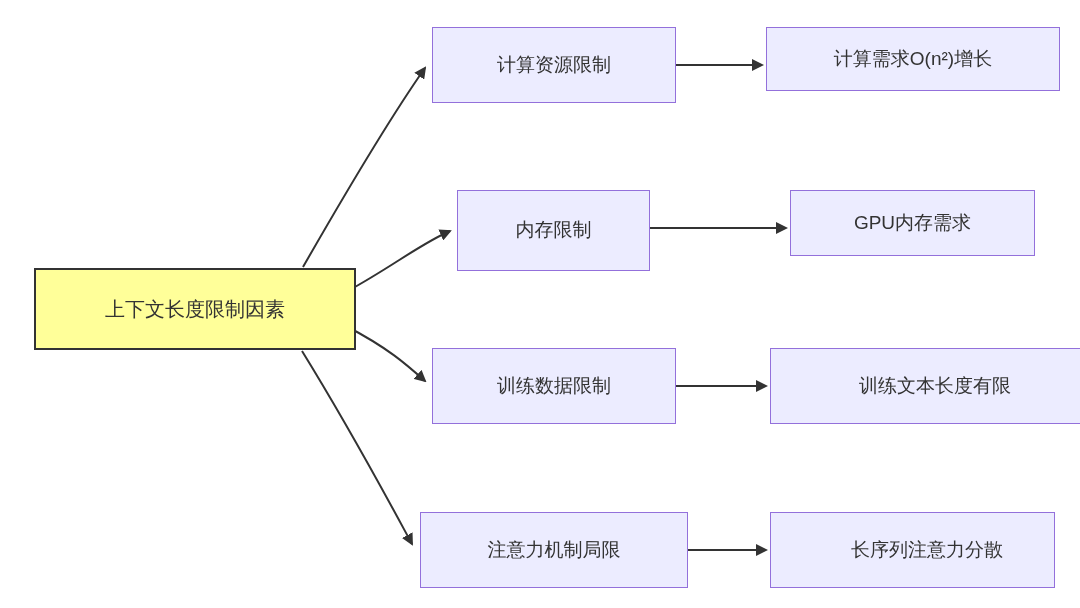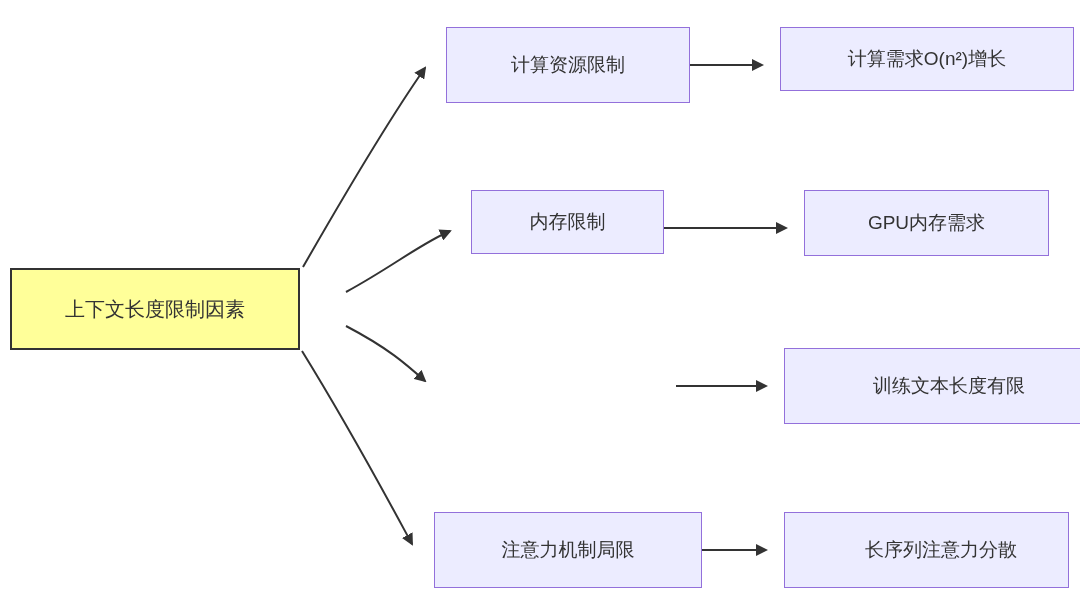--- a/index.html
+++ b/index.html
@@ -37,33 +37,32 @@
     box-sizing: border-box;
     font-size: 19px;
     line-height: 1.3;
     color: var(--text, #333333);
     text-align: center;
     white-space: nowrap;
   }
   .branch-node {
     background: var(--node-fill, #ECECFF);
     border: 1px solid var(--node-border, #9370DB);
-    margin-left: 14px;
   }
   .root-node {
     background: var(--root-fill, #FFFF99);
     border: 2px solid var(--root-border, #333333);
     font-size: 20px;
   }
 
   
-  .pos-root     { left: 10px;  top: 268px; width: 290px; height: 82px; }
+  .pos-root     { left: 34px;  top: 268px; width: 322px; height: 82px; }
 
   .pos-cause-0  { left: 432px; top: 27px;  width: 244px; height: 76px; }
-  .pos-cause-1  { left: 457px; top: 190px; width: 193px; height: 64px; font-family: Liberation Serif, serif; }
+  .pos-cause-1  { left: 457px; top: 190px; width: 193px; height: 81px; font-family: Liberation Serif, serif; }
   .pos-cause-2  { left: 432px; top: 348px; width: 244px; height: 76px; }
   .pos-cause-3  { left: 420px; top: 512px; width: 268px; height: 76px; }
 
   .pos-effect-0 { left: 766px; top: 27px;  width: 294px; height: 64px; }
   .pos-effect-1 { left: 790px; top: 190px; width: 245px; height: 66px; }
   .pos-effect-2 { left: 770px; top: 348px; width: 330px; height: 76px; font-family: Liberation Serif, serif; }
   .pos-effect-3 { left: 770px; top: 512px; width: 285px; height: 76px; padding-left: 29px; }
 </style>
 </head>
 <body>
@@ -85,20 +84,21 @@
     <path class="edge" marker-end="url(#arrowhead)" d="M676,65 H762"></path>
     <path class="edge" marker-end="url(#arrowhead)" d="M650,228 H786"></path>
     <path class="edge" marker-end="url(#arrowhead)" d="M676,386 H766"></path>
     <path class="edge" marker-end="url(#arrowhead)" d="M688,550 H766"></path>
   </svg>
 
   <div class="node root-node pos-root">上下文长度限制因素</div>
 
   <div class="node branch-node pos-cause-0">计算资源限制</div>
   <div class="node branch-node pos-cause-1">内存限制</div>
+  <div class="node branch-node pos-cause-2">训练数据限制</div>
   <div class="node branch-node pos-cause-3">注意力机制局限</div>
 
   <div class="node branch-node pos-effect-0">计算需求O(n²)增长</div>
   <div class="node branch-node pos-effect-1">GPU内存需求</div>
   <div class="node branch-node pos-effect-2">训练文本长度有限</div>
   <div class="node branch-node pos-effect-3">长序列注意力分散</div>
 
 </div>
 
 </body></html>

